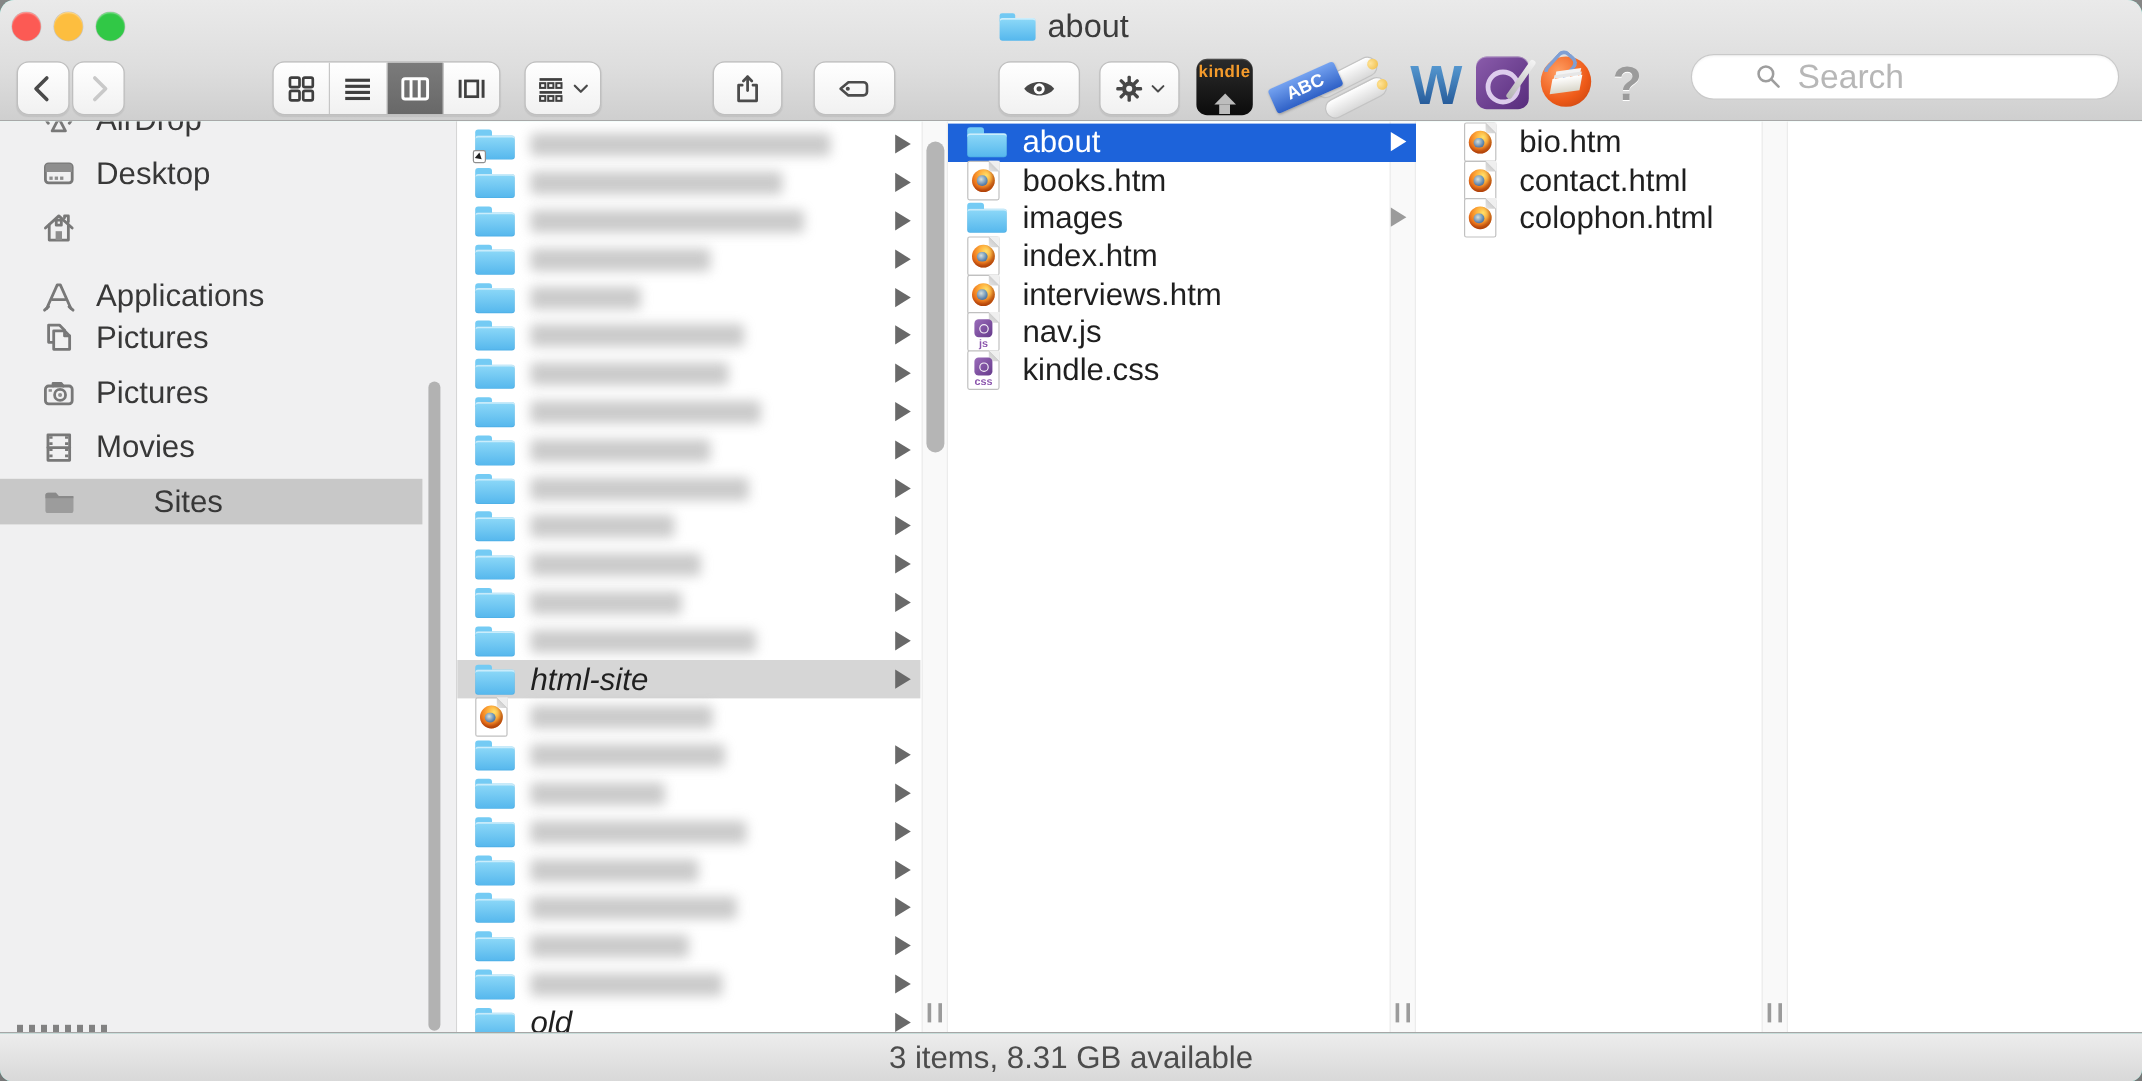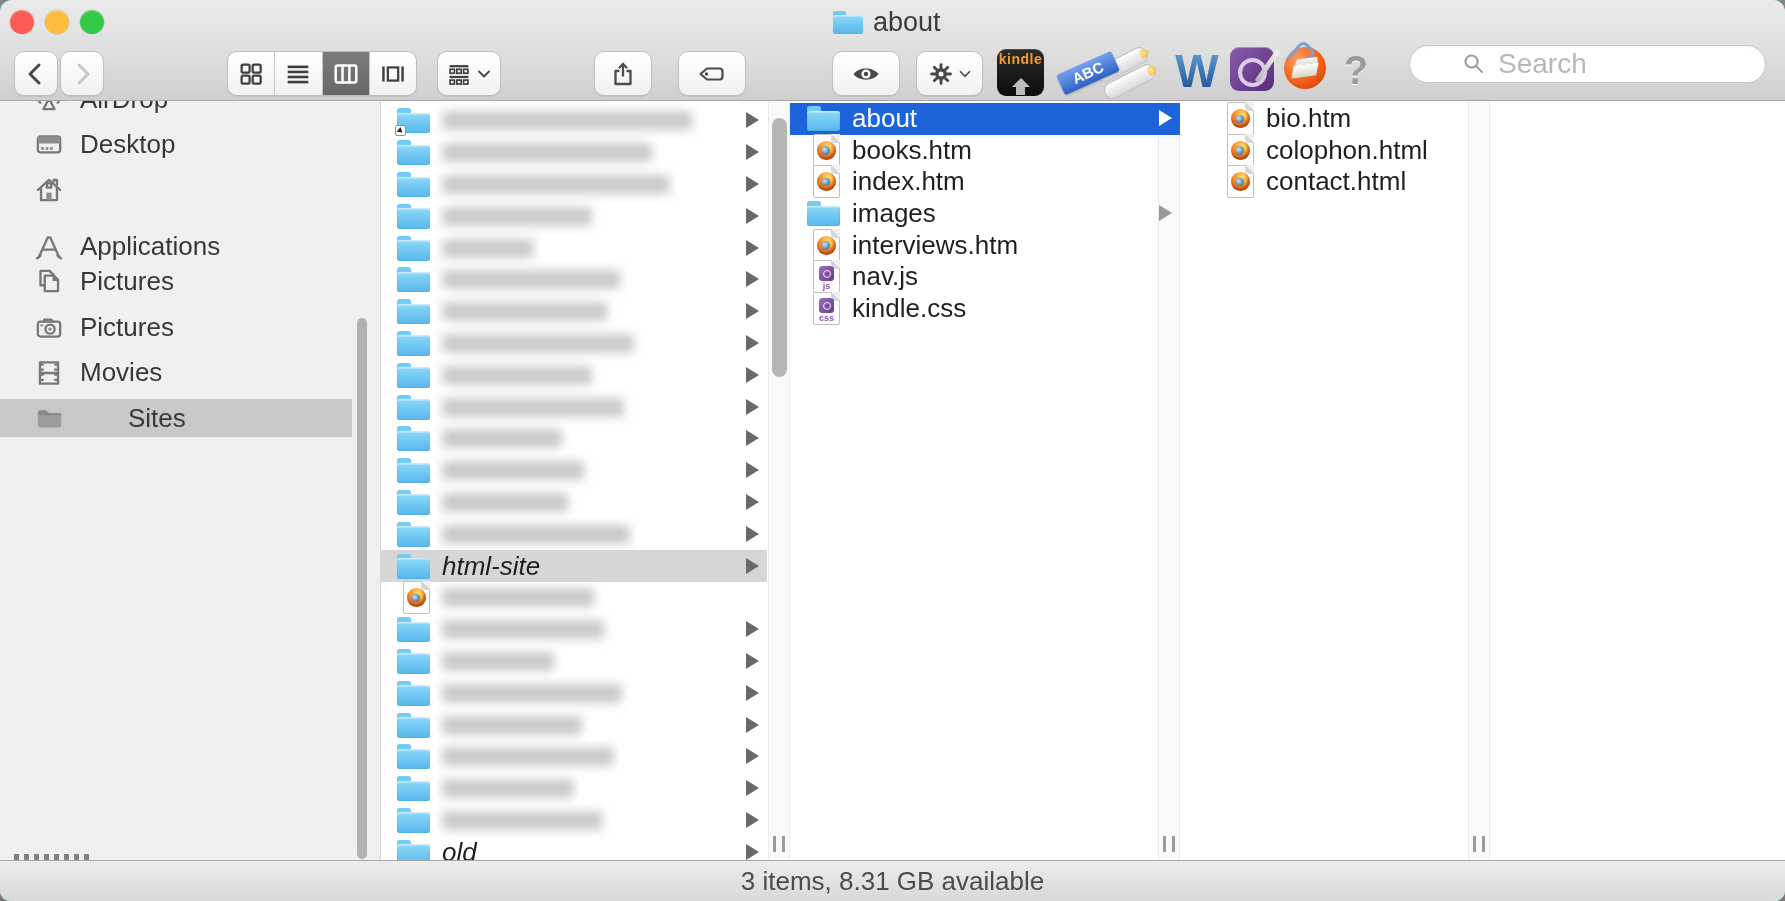--- a/index.html
+++ b/index.html
@@ -84,21 +84,21 @@
   .col .gutter{position:absolute;right:0;top:0;width:22px;height:759px;background:#f9f9f9;
     border-left:1px solid #ececec;border-right:1px solid #ececec;z-index:0;}
   .rows{position:relative;z-index:1;}
   .frow{position:relative;display:flex;align-items:center;height:31.6px;padding-left:16px;}
   .col1 .frow{height:31.8px;padding-left:15px;width:386px;}
   .col1 .rows{padding-top:4px;font-style:italic;}
   .col2 .rows,.col3 .rows{padding-top:2px;}
   .col3 .frow{padding-left:40px;}
   .frow.selblue{background:#1d63da;}
   .frow.selgray{background:#d6d6d6;}
-  .ficon{width:34px;flex:0 0 34px;height:34px;display:flex;align-items:center;justify-content:flex-end;position:relative;}
+  .ficon{width:34px;flex:0 0 34px;height:34px;display:flex;align-items:center;justify-content:flex-start;position:relative;}
   .flabel{margin-left:12px;font-size:26px;color:#1f1f1f;white-space:nowrap;}
   .selblue .flabel{color:#fff;}
   .rlabel{margin-left:12px;height:19px;border-radius:3px;background:#a0a0a0;filter:blur(5px);opacity:.55;}
   .chev{position:absolute;right:8px;top:50%;margin-top:-8.5px;width:0;height:0;
     border-left:13px solid #696969;border-top:8.5px solid transparent;border-bottom:8.5px solid transparent;}
   .chev.gray{border-left-color:#9b9b9b;}
   .chev.white{border-left-color:#fff;}
   .cthumb{position:absolute;left:3px;top:17px;width:15px;height:259px;border-radius:7.5px;background:rgba(0,0,0,.27);}
   .handle{position:absolute;left:50%;bottom:8px;width:12px;height:16px;margin-left:-6px;}
   .handle i{position:absolute;top:0;width:3.2px;height:16px;background:#9b9b9b;}
@@ -688,35 +688,35 @@
           <div class="frow">
             <span class="ficon">
               <span class="page">
                 <span class="ff"></span>
               </span>
             </span>
             <span class="flabel">books.htm</span>
           </div>
           <div class="frow">
             <span class="ficon">
-              <span class="page">
-                <span class="ff"></span>
-              </span>
-            </span>
-            <span class="flabel">index.htm</span>
-          </div>
-          <div class="frow">
-            <span class="ficon">
               <span class="fold">
                 <i class="tab"></i>
                 <i class="body"></i>
               </span>
             </span>
             <span class="flabel">images</span>
             <span class="chev gray"></span>
+          </div>
+          <div class="frow">
+            <span class="ficon">
+              <span class="page">
+                <span class="ff"></span>
+              </span>
+            </span>
+            <span class="flabel">index.htm</span>
           </div>
           <div class="frow">
             <span class="ficon">
               <span class="page">
                 <span class="ff"></span>
               </span>
             </span>
             <span class="flabel">interviews.htm</span>
           </div>
           <div class="frow">
@@ -755,29 +755,29 @@
               </span>
             </span>
             <span class="flabel">bio.htm</span>
           </div>
           <div class="frow">
             <span class="ficon">
               <span class="page">
                 <span class="ff"></span>
               </span>
             </span>
+            <span class="flabel">contact.html</span>
+          </div>
+          <div class="frow">
+            <span class="ficon">
+              <span class="page">
+                <span class="ff"></span>
+              </span>
+            </span>
             <span class="flabel">colophon.html</span>
-          </div>
-          <div class="frow">
-            <span class="ficon">
-              <span class="page">
-                <span class="ff"></span>
-              </span>
-            </span>
-            <span class="flabel">contact.html</span>
           </div>
         </div>
     </div>
 
     <div class="col col4" style="left:1490px;width:295px;"></div>
   </div>
 
   <div class="statusbar">
     <span>3 items, 8.31 GB available</span>
   </div>

